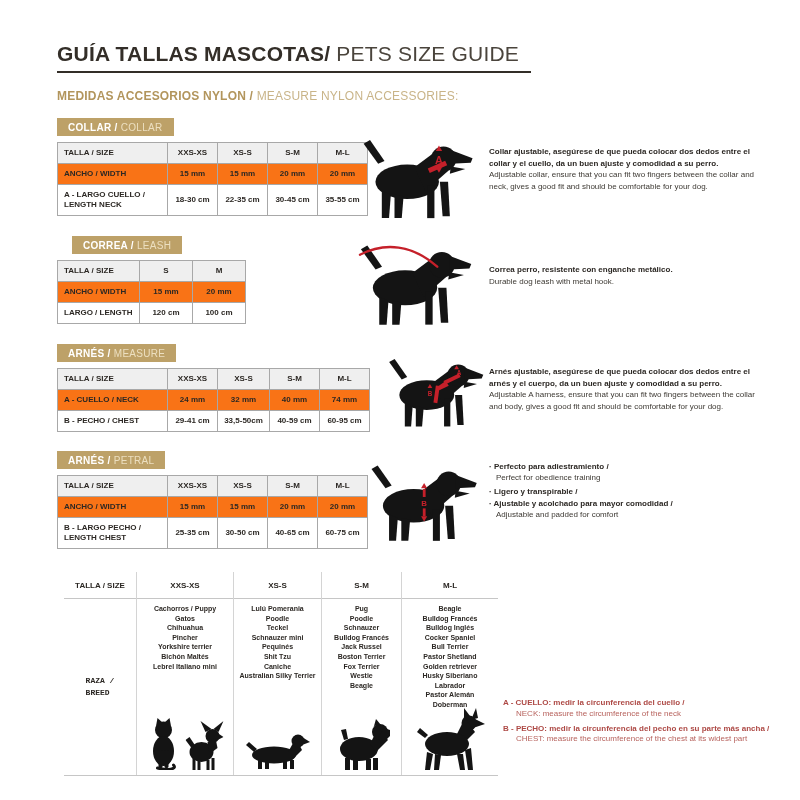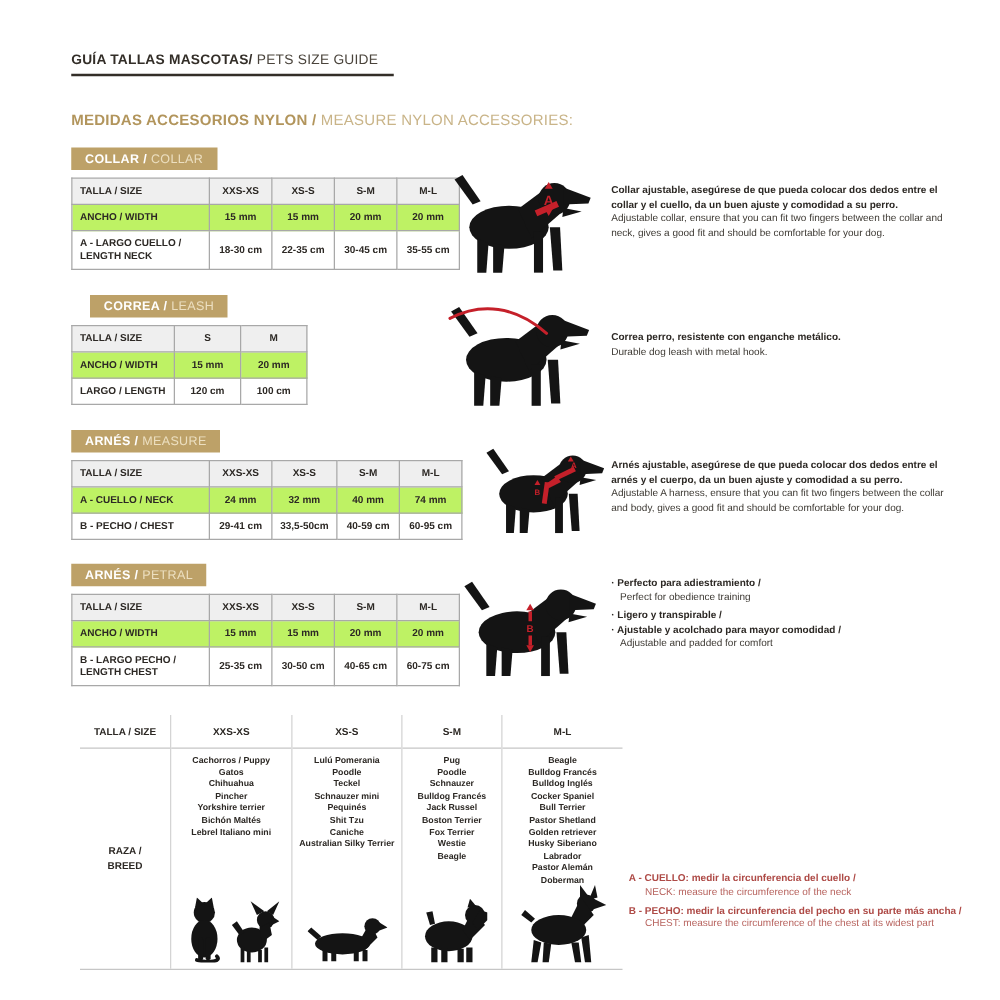--- a/index.html
+++ b/index.html
@@ -1,34 +1,34 @@
 <!DOCTYPE html>
 <html><head>
 <meta charset="utf-8">
 <style>
   html,body{margin:0;padding:0;background:#fff;}
   body{width:800px;height:800px;position:relative;font-family:"Liberation Sans",sans-serif;color:#2c2824;overflow:hidden;}
 
   
-  .title{position:absolute;left:57px;top:42px;font-size:11px;font-weight:bold;color:#332e28;border-bottom:2px solid #332e28;padding:0 12px 5px 0;letter-spacing:.2px;white-space:nowrap;}
+  .title{position:absolute;left:57px;top:42px;font-size:21px;font-weight:bold;color:#332e28;border-bottom:2px solid #332e28;padding:0 12px 5px 0;letter-spacing:.2px;white-space:nowrap;}
   .title .en{font-weight:normal;color:#4a443c;}
   .subtitle{position:absolute;left:57px;top:89px;font-size:12px;font-weight:bold;color:#b2955c;letter-spacing:.2px;white-space:nowrap;}
   .subtitle .en{font-weight:normal;color:#c9b488;}
 
   
   .badge{position:absolute;background:#bda168;color:#fff;font-weight:bold;font-size:10px;padding:4px 11px 3px;letter-spacing:.3px;white-space:nowrap;}
   .badge .en{font-weight:normal;color:#ecdfc0;}
 
   
   .specwrap{position:absolute;}
   table.spec{border-collapse:collapse;table-layout:fixed;}
   table.spec td{border:1px solid #a8a8a8;font-size:8px;font-weight:bold;text-align:center;padding:5px 2px;line-height:1.25;color:#2c2824;}
   table.spec td.lbl{text-align:left;padding-left:6px;}
   table.spec tr.hdr td{background:#efefef;}
-  table.spec tr.shade td{background:#bef264;}
+  table.spec tr.shade td{background:#f97316;}
 
   
   .desc{position:absolute;width:272px;font-size:8px;line-height:1.45;}
   .desc .es{font-weight:bold;color:#2c2824;}
   .desc .en{color:#3d3933;}
 
   .bullets{position:absolute;width:282px;font-size:8px;line-height:1.4;}
   .bullet-es{font-weight:bold;color:#2c2824;}
   .bullet-es::before{content:"· ";}
   .bullet-en{margin:0 0 3px 7px;color:#3d3933;}
@@ -36,21 +36,21 @@
   
   svg.dog{position:absolute;}
 
   
   .breeds{position:absolute;left:64px;top:572px;width:434px;display:flex;border-bottom:1px solid #c6c6c6;}
   .bcol{position:relative;box-sizing:border-box;}
   .bcol + .bcol{border-left:1px solid #d4d4d4;}
   .bcol .bh{font-size:8px;font-weight:bold;text-align:center;padding:9px 0 8px;border-bottom:1px solid #c6c6c6;}
   .bcol .bbody{position:relative;height:176px;}
   .breed-list{white-space:pre-line;text-align:center;font-size:7px;font-weight:bold;line-height:9.6px;padding-top:5px;color:#2c2824;}
-  .raza{position:absolute;inset:0;display:flex;align-items:center;justify-content:center;font-size:8px;font-weight:bold;text-align:center;white-space:pre-line;line-height:1.5;}
+  .raza{position:absolute;inset:0;display:flex;align-items:center;justify-content:center;font-size:8px;font-weight:bold;text-align:left;white-space:pre-line;line-height:1.5;font-family:Liberation Mono, monospace;}
   .anim{position:absolute;bottom:5px;left:50%;transform:translateX(-50%);display:flex;align-items:flex-end;gap:5px;}
 
   
   .notes{position:absolute;left:503px;top:698px;width:290px;font-size:8px;line-height:1.35;}
   .note-bold{font-weight:bold;color:#ae4a46;}
   .note-normal{margin:0 0 4px 13px;color:#b7625d;}
 </style>
 </head>
 <body>
 

